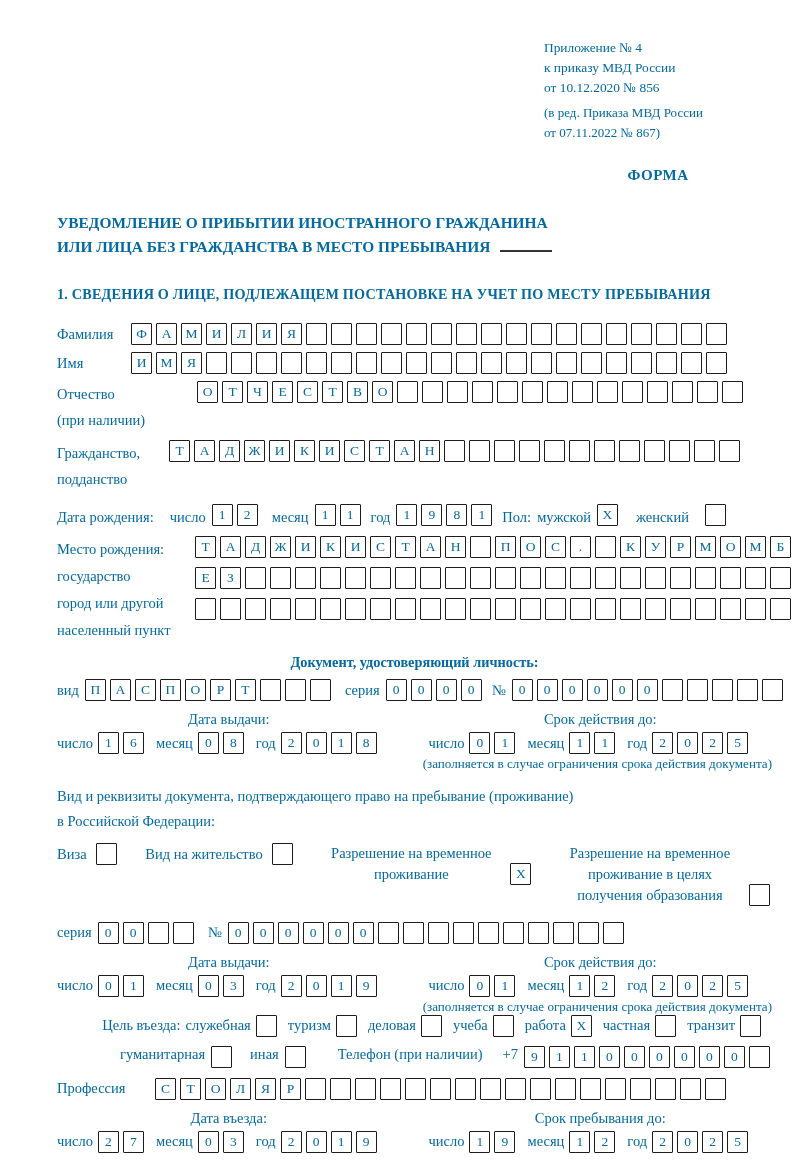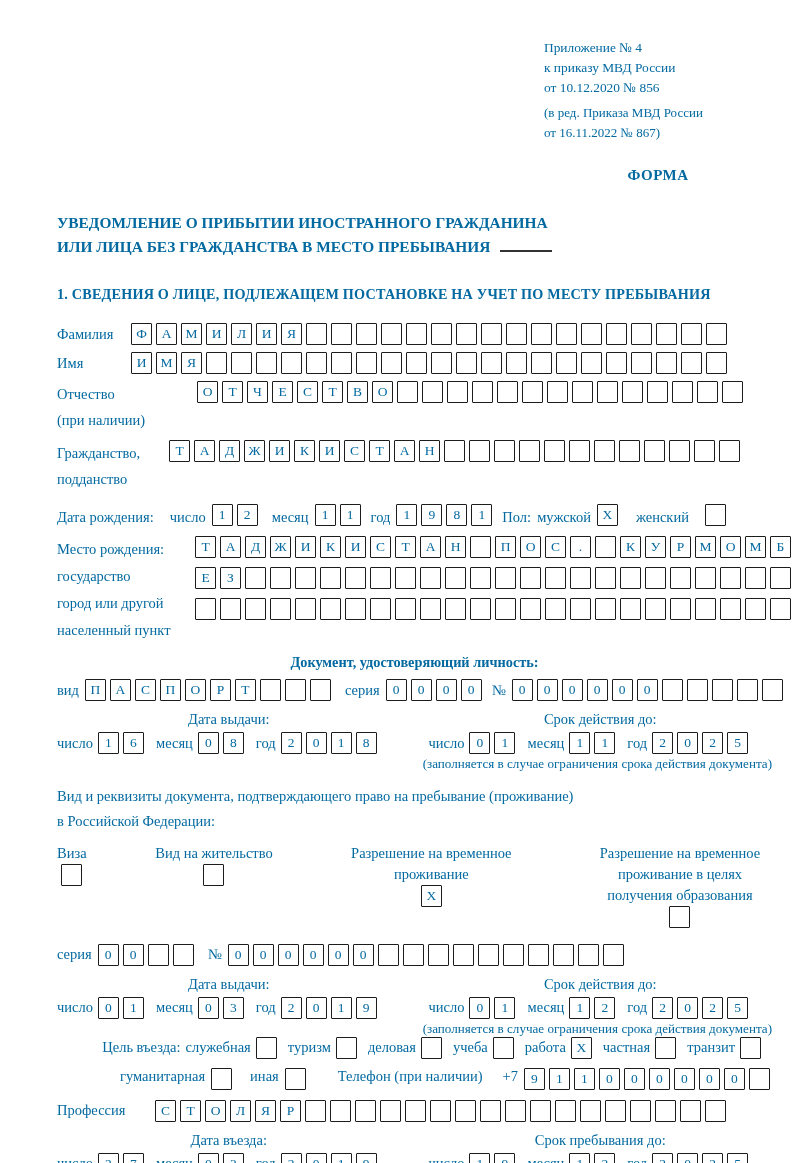--- a/index.html
+++ b/index.html
@@ -34,21 +34,21 @@
   .datepair{display:flex;margin-top:10px;}
   .dg{width:352px;}
   .dg-head{text-align:center;margin-bottom:4px;}
   .dg-row{display:flex;align-items:center;}
   .dg-row .lbl{margin-right:5px;}
   .dg-row .cells{margin-right:12px;}
   .note{font-size:13.1px;text-align:right;margin-top:2px;}
   .intro{margin-top:12px;line-height:1.75;}
   
   .opts{display:flex;align-items:flex-start;justify-content:space-between;margin-top:8px;padding-right:2px;}
-  .opt{display:flex;align-items:center;gap:0;flex-direction:column;}
+  .opt{display:flex;align-items:flex-end;gap:9px;}
   .optlbl{line-height:1.45;}
   .optlbl.c{text-align:center;width:180px;}
   
   .purps{display:flex;align-items:center;flex-wrap:nowrap;justify-content:flex-end;}
   .purps .lbl{margin-right:5px;}
   .purps .cells{margin-right:11px;}
   .purps2{display:flex;align-items:flex-start;margin-top:9px;margin-left:63px;}
   .purps2 .cells{margin-right:18px;}
   .mb9 .cells{margin-bottom:9px;display:flex;}
 </style>
@@ -56,21 +56,21 @@
 <body>
 
 <div class="page">
 
   <div class="hdr">
     <div>Приложение № 4</div>
     <div>к приказу МВД России</div>
     <div>от 10.12.2020 № 856</div>
     <div class="rev">
       <div>(в ред. Приказа МВД России</div>
-      <div>от 16.11.2022 № 867)</div>
+      <div>от 07.11.2022 № 867)</div>
     </div>
     <div class="forma">ФОРМА</div>
   </div>
 
   <div class="title">
     <div>УВЕДОМЛЕНИЕ О ПРИБЫТИИ ИНОСТРАННОГО ГРАЖДАНИНА</div>
     <div>
       <span>ИЛИ ЛИЦА БЕЗ ГРАЖДАНСТВА В МЕСТО ПРЕБЫВАНИЯ</span><span class="blank-u"></span>
     </div>
   </div>

